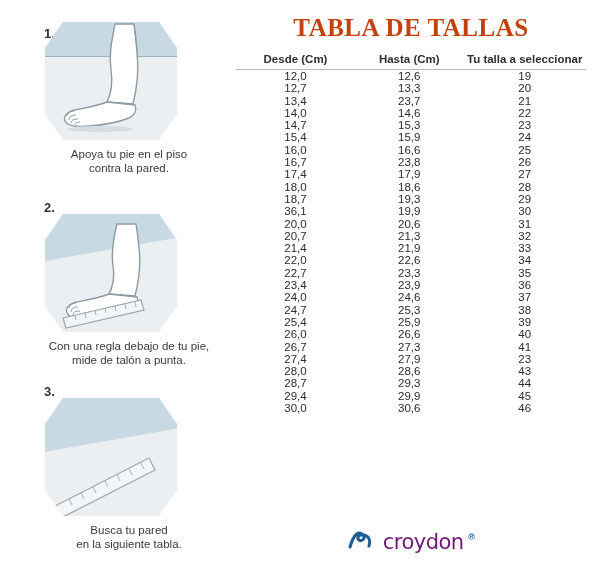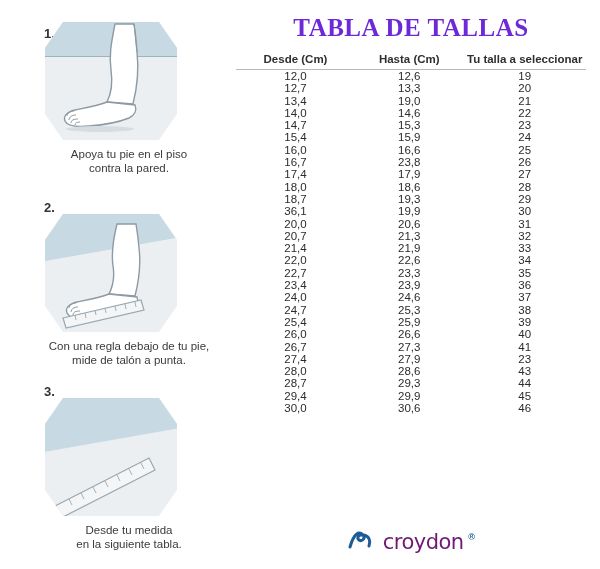--- a/index.html
+++ b/index.html
@@ -90,21 +90,21 @@
     left: 222px;
     top: 0;
     width: 378px;
     height: 569px;
   }
   .table-title {
     text-align: center;
     font-size: 25px;
     font-weight: bold;
     letter-spacing: 0.5px;
-    color: #6d28d9;
+    color: #c2410c;
     margin-top: 14px;
     font-family: "Liberation Serif", serif;
   }
   table.sizes {
     width: 350px;
     margin: 10px auto 0 auto;
     border-collapse: collapse;
     font-size: 11.5px;
   }
   table.sizes th {
@@ -226,21 +226,21 @@
           <div class="wall diag" style="height:72px;"></div>
           <svg class="foot-svg" width="132" height="118" viewBox="0 0 132 118">
             <g>
               <path d="M10 108 L104 60 L110 72 L16 120 Z" fill="#f3f5f6" stroke="#9aa7b0" stroke-width="1.2"></path>
               <path d="M24 101 L27 107 M36 95 L39 101 M48 89 L51 95 M60 83 L63 89 M72 77 L75 83 M84 71 L87 77 M96 65 L99 71" stroke="#9aa7b0" stroke-width="0.9"></path>
             </g>
           </svg>
         </div>
       </div>
       <div class="caption">
-        <div>Desde tu medida</div>
+        <div>Busca tu pared</div>
         <div>en la siguiente tabla.</div>
       </div>
     </div>
   </div>
 
   <div class="table-area">
     <div class="table-title">TABLA DE TALLAS</div>
 
     <table class="sizes">
       <colgroup>
@@ -261,21 +261,21 @@
             <td>12,6</td>
             <td>19</td>
           </tr>
           <tr>
             <td>12,7</td>
             <td>13,3</td>
             <td>20</td>
           </tr>
           <tr>
             <td>13,4</td>
-            <td>19,0</td>
+            <td>23,7</td>
             <td>21</td>
           </tr>
           <tr>
             <td>14,0</td>
             <td>14,6</td>
             <td>22</td>
           </tr>
           <tr>
             <td>14,7</td>
             <td>15,3</td>

